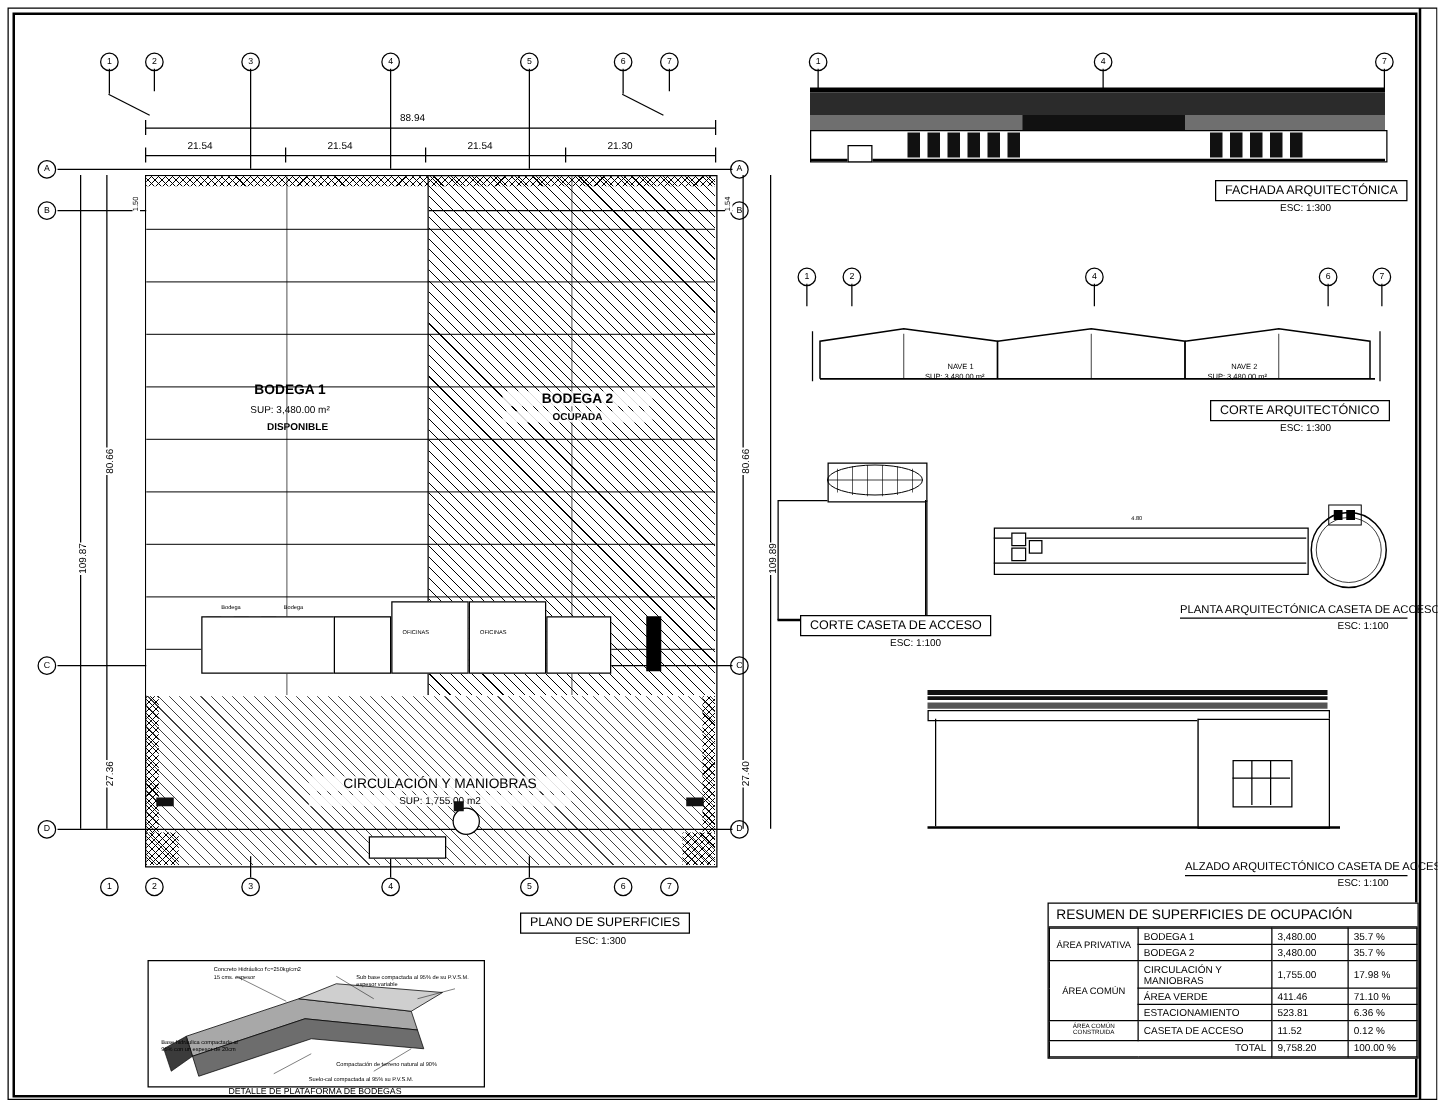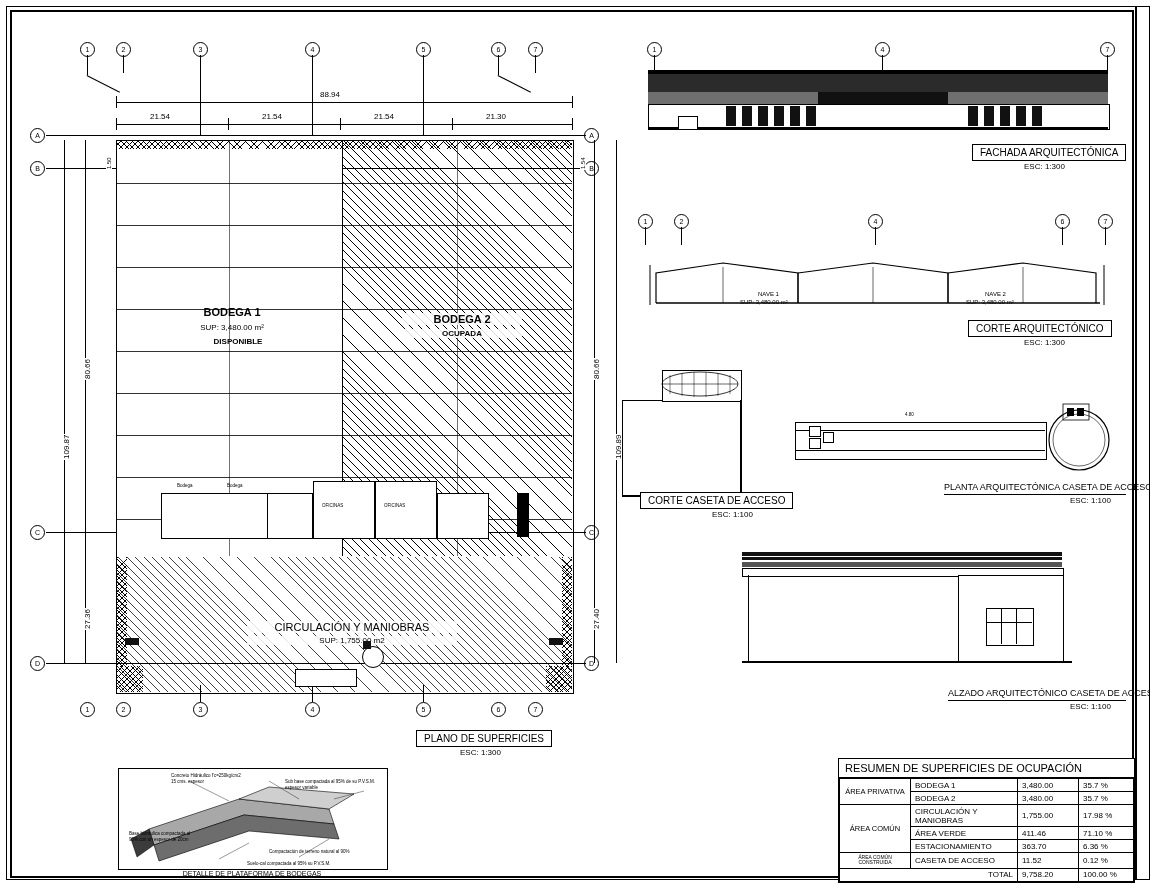--- a/index.html
+++ b/index.html
@@ -51,21 +51,21 @@
   .dimv{position:absolute;width:1px;background:#000;}
   .dimtxt{position:absolute;font-size:8px;background:#fff;padding:0 2px;}
   .dimtxtv{position:absolute;font-size:8px;background:#fff;padding:0 1px;transform:rotate(-90deg);transform-origin:left top;white-space:nowrap;}
 
   
   .panel{position:absolute;}
   .fachada{position:absolute;left:648px;top:70px;width:460px;height:60px;}
   .corte{position:absolute;left:648px;top:245px;width:460px;height:75px;}
 
   
-  #table{position:absolute;left:838px;top:722px;width:295px;border:1px solid #000;background:#fff;margin-top:36px;}
+  #table{position:absolute;left:838px;top:722px;width:295px;border:1px solid #000;background:#fff;}
   #table table{border-collapse:collapse;width:100%;font-size:8px;}
   #table td{border:1px solid #000;padding:1.5px 4px;}
   #table .thead{font-size:11px;padding:3px 6px;border:none;border-bottom:1px solid #000;}
   .num{text-align:left;width:52px;}
   .pct{width:46px;}
   .grp{text-align:center;width:62px;font-size:7.5px;}
   .grp-sm{text-align:center;width:62px;font-size:5px;line-height:1.15;}
   .tot{text-align:right;font-size:8px;}
 
   
@@ -418,21 +418,21 @@
           <td class="num">1,755.00</td>
           <td class="pct">17.98 %</td>
         </tr>
         <tr>
           <td>ÁREA VERDE</td>
           <td class="num">411.46</td>
           <td class="pct">71.10 %</td>
         </tr>
         <tr>
           <td>ESTACIONAMIENTO</td>
-          <td class="num">363.70</td>
+          <td class="num">523.81</td>
           <td class="pct">6.36 %</td>
         </tr>
         <tr>
           <td class="grp-sm">ÁREA COMÚN CONSTRUIDA</td>
           <td>CASETA DE ACCESO</td>
           <td class="num">11.52</td>
           <td class="pct">0.12 %</td>
         </tr>
         <tr>
           <td class="tot" colspan="2">TOTAL</td>

